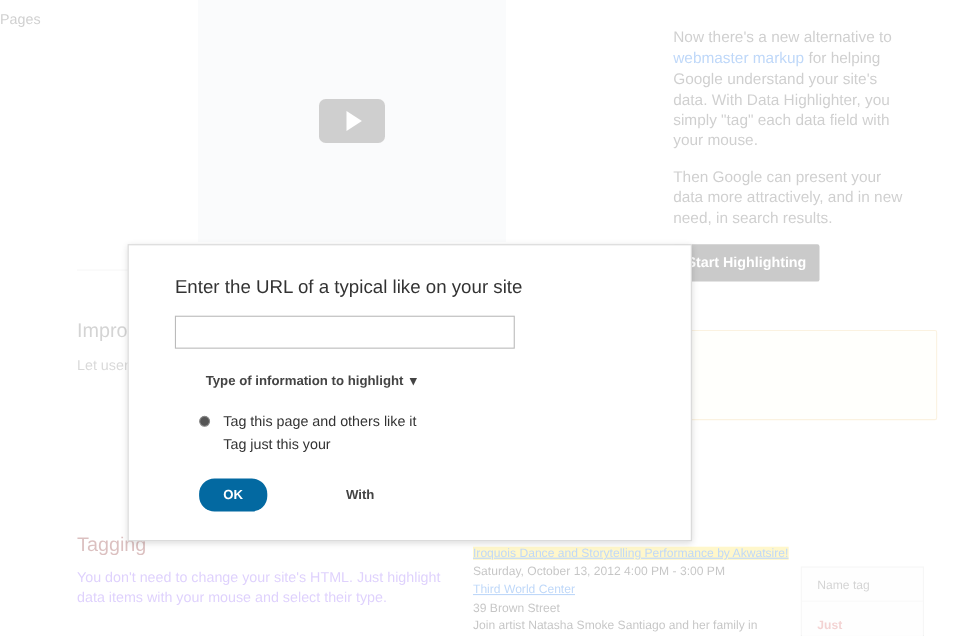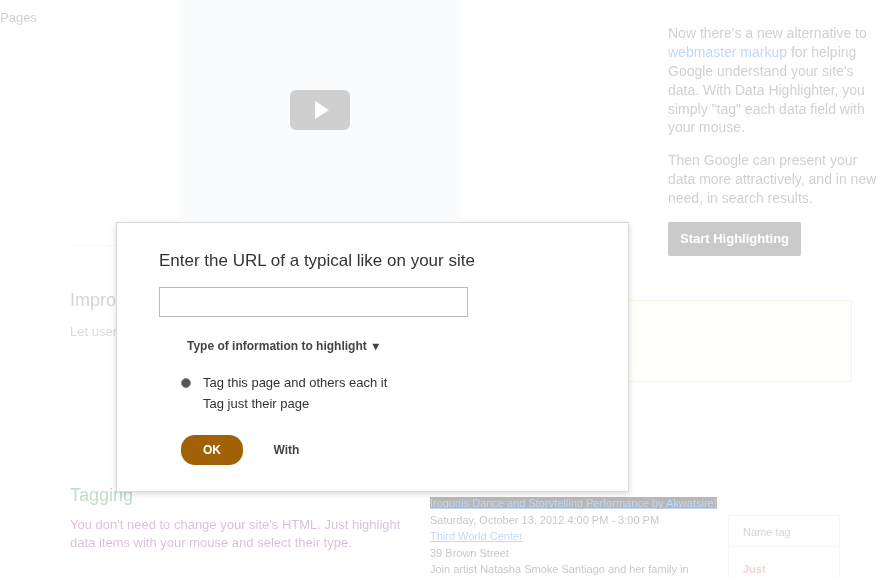--- a/index.html
+++ b/index.html
@@ -3,56 +3,56 @@
 <meta charset="utf-8">
 <style>
   html,body{margin:0;padding:0;font-family:Arial,Helvetica,sans-serif;background:#fff;color:#333;width:885px;height:578px;overflow:hidden;position:relative}
   .bg{position:absolute;inset:0;}
   .left-nav{position:absolute;left:0;top:0;width:30px;height:578px;color:#555;font-size:13px;padding-top:10px}
   .left-nav div{margin-bottom:8px}
   .video{position:absolute;left:180px;top:0;width:280px;height:220px;background:#eef0f2;display:flex;align-items:center;justify-content:center}
   .play{width:60px;height:40px;background:#555;border-radius:6px;display:flex;align-items:center;justify-content:center}
   .play:before{content:"";border-left:14px solid #fff;border-top:9px solid transparent;border-bottom:9px solid transparent;margin-left:4px}
   .hr{position:absolute;left:70px;top:245px;width:550px;border-top:1px solid #e2e2e2}
-  .rightcol{position:absolute;left:668px;top:10px;width:215px;font-size:14px;color:#555;line-height:1.35}
+  .rightcol{position:absolute;left:612px;top:10px;width:215px;font-size:14px;color:#555;line-height:1.35}
   .rightcol a{color:#1a73e8;text-decoration:none}
   .start-btn{display:inline-block;background:#404040;color:#fff;font-size:13px;font-weight:bold;padding:8px 12px;border-radius:2px}
   .hleft{position:absolute;left:70px;top:290px;width:340px}
   .hleft h2{font-size:18px;color:#666;font-weight:normal;margin:0 0 12px 0}
   .hleft p{font-size:13px;color:#777;line-height:1.4;margin:0 0 40px 0}
   .cardimg{position:absolute;left:430px;top:300px;width:420px;height:80px;border:1px solid #f0d090;background:#fffef5;border-radius:2px}
   .dots{position:absolute;left:800px;top:307px;}
   .dot{display:inline-block;width:8px;height:8px;border-radius:50%;background:#ccc;margin:0 3px}
   .dot.active{background:#e06050}
   .cardimg .line{position:absolute;font-size:12px}
   .cardimg .title{left:12px;top:8px;color:#1a0dab;text-decoration:underline}
   .cardimg .sub{left:12px;top:26px;color:#666;font-style:italic}
   .cardimg .green{left:12px;top:40px;color:#0b8043}
   .cardimg .desc{left:12px;top:54px;color:#666}
   .hleft2{position:absolute;left:70px;top:485px;width:350px}
-  .hleft2 h2{font-size:18px;color:#15803d;font-weight:normal;margin:0 0 10px 0}
-  .hleft2 p{font-size:13px;color:#701a75;line-height:1.4;margin:0}
+  .hleft2 h2{font-size:18px;color:#7f1d1d;font-weight:normal;margin:0 0 10px 0}
+  .hleft2 p{font-size:13px;color:#8b5cf6;line-height:1.4;margin:0}
   .detail{position:absolute;left:430px;top:495px;width:300px;font-size:11px;line-height:1.5}
   .detail a{color:#1a73e8;text-decoration:underline}
-  .detail .hl{background:#000000}
+  .detail .hl{background:#fde047}
   .popup-menu{position:absolute;left:728px;top:515px;width:110px;background:#fafafa;border:1px solid #ddd;font-size:11px;padding:6px 0}
   .popup-menu div{padding:4px 14px;color:#666}
   .popup-menu .nm{color:#d56060;font-weight:bold}
   .overlay{position:absolute;inset:0;background:rgba(255,255,255,0.72)}
   .modal{position:absolute;left:116px;top:222px;width:513px;background:#fff;border:1px solid #d8d8d8;box-shadow:0 2px 6px rgba(0,0,0,0.15);padding:28px 42px 26px 42px;box-sizing:border-box}
   .modal h1{font-size:17px;font-weight:normal;color:#333;margin:0 0 16px 0}
   .url-input{width:309px;height:30px;border:1px solid #bbb;font-size:14px;padding:0 6px;box-sizing:border-box;display:block}
   .type-row{margin-top:22px;font-size:12px;font-weight:bold;color:#444;display:flex;align-items:center;padding-left:28px}
   .type-row .tri{margin-left:6px}
   .radios{margin-top:22px;font-size:13px;color:#333;padding-left:22px}
   .radio-row{display:flex;align-items:center;margin-bottom:6px}
   .radio{width:8px;height:8px;border:1px solid #888;border-radius:50%;margin-right:12px;display:inline-block}
   .radio.sel{background:#555}
   .btnrow{margin-top:24px;padding-left:22px}
-  .btn-ok{background:#a16207;color:#fff;font-size:12px;font-weight:bold;border:none;padding:8px 22px;border-radius:14px;margin-right:20px;cursor:pointer}
+  .btn-ok{background:#0369a1;color:#fff;font-size:12px;font-weight:bold;border:none;padding:8px 22px;border-radius:14px;margin-right:61px;cursor:pointer}
   .btn-close{background:none;border:none;font-size:12px;font-weight:bold;color:#444;cursor:pointer}
 </style>
 </head>
 <body>
 
 <div class="bg">
 
   <div class="left-nav">
     <div>Pages</div>
   </div>
@@ -115,24 +115,24 @@
 <div class="modal">
   <h1>Enter the URL of a typical like on your site</h1>
   <input class="url-input" type="text" value="" style="">
   <div class="type-row">
     <span>Type of information to highlight</span>
     <span class="tri">▾</span>
   </div>
   <div class="radios">
     <div class="radio-row">
       <span class="radio sel"></span>
-      <span>Tag this page and others each it</span>
+      <span>Tag this page and others like it</span>
     </div>
     <div class="radio-row">
       <span class="radio" style="visibility:hidden"></span>
-      <span>Tag just their page</span>
+      <span>Tag just this your</span>
     </div>
   </div>
   <div class="btnrow">
     <button class="btn-ok">OK</button>
     <button class="btn-close">With</button>
   </div>
 </div>
 
 </body></html>

